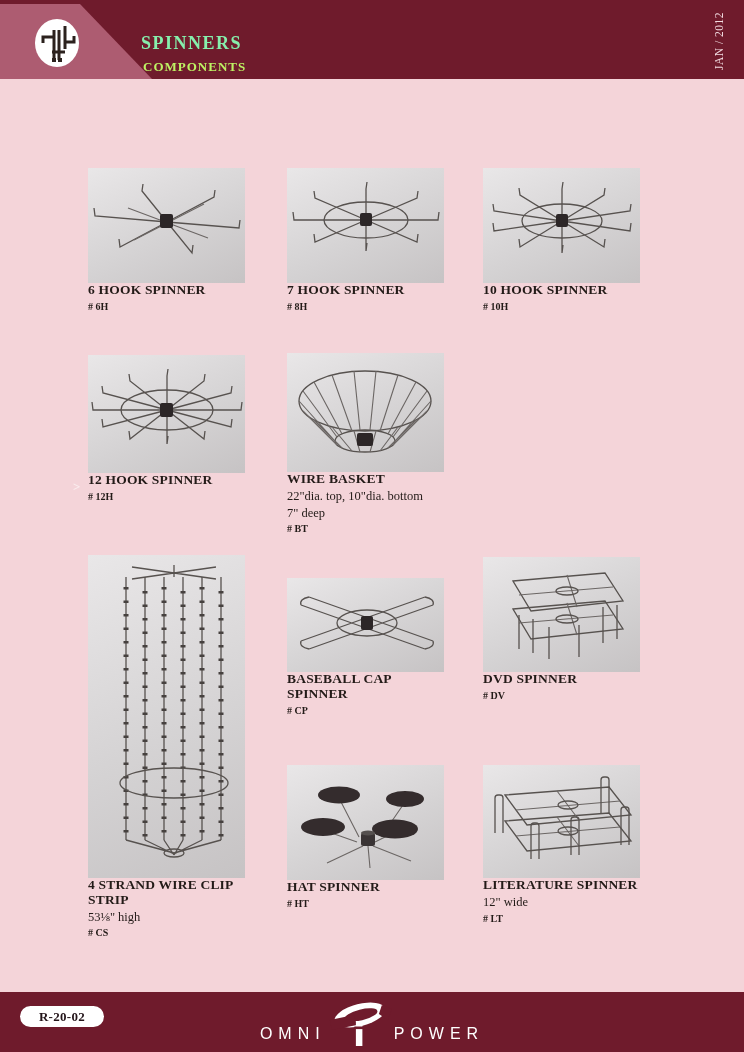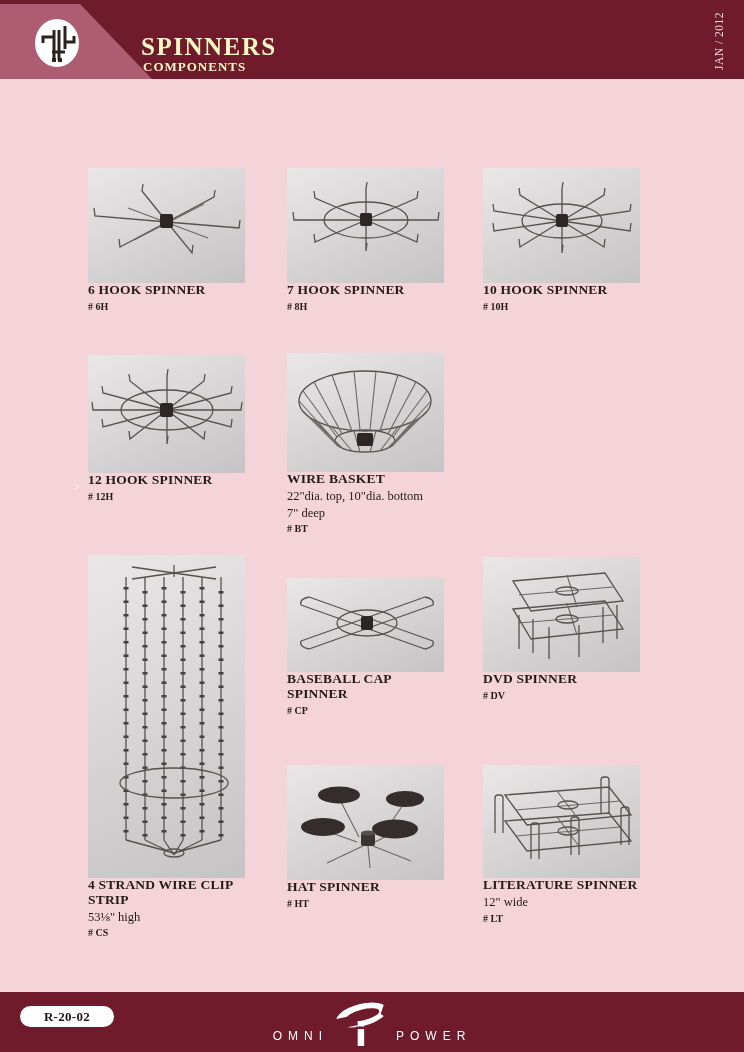--- a/index.html
+++ b/index.html
@@ -3,23 +3,23 @@
 <meta charset="utf-8">
 <style>
   html,body{margin:0;padding:0;}
   #page{
     position:relative;width:744px;height:1052px;overflow:hidden;
     background:#f4d4d9;font-family:"Liberation Serif",serif;
   }
   
   .header{position:absolute;left:0;top:0;width:744px;height:79px;background:#6f1b2c;}
   .wedge-svg{position:absolute;left:0;top:0;}
-  .h-title{position:absolute;left:141px;top:34px;color:#fef9c3;font-weight:bold;
-    font-size:25px;letter-spacing:1.5px;line-height:1;}
-  .h-sub{position:absolute;left:143px;top:60px;color:#fef9c3;font-weight:bold;
+  .h-title{position:absolute;left:141px;top:34px;color:#86efac;font-weight:bold;
+    font-size:18px;letter-spacing:1.5px;line-height:1;}
+  .h-sub{position:absolute;left:143px;top:60px;color:#bef264;font-weight:bold;
     font-size:13px;letter-spacing:1px;line-height:1;}
   .h-date{position:absolute;left:700px;top:6px;width:38px;height:70px;
     display:flex;align-items:center;justify-content:center;}
   .h-date span{transform:rotate(-90deg);white-space:nowrap;color:#f3dde2;
     font-size:11.5px;letter-spacing:.5px;}
   
   .cell{position:absolute;width:157px;color:#231b18;}
   .photo{width:157px;background:linear-gradient(155deg,#e9e7e8 0%,#d5d3d4 55%,#c6c3c4 100%);}
   .photo svg{display:block;}
   .p-title{font-weight:bold;font-size:13.5px;line-height:1.1;letter-spacing:.2px;}
@@ -27,27 +27,27 @@
   .p-code{font-weight:bold;font-size:10px;line-height:1.1;margin-top:3px;}
   #c6h{left:88px;top:168px}   #c8h{left:287px;top:168px}  #c10h{left:483px;top:168px}
   #c12h{left:88px;top:355px}  #cbt{left:287px;top:353px}  #cca{left:483px;top:354px}
   #ccs{left:88px;top:555px}   #ccp{left:287px;top:578px}  #cdv{left:483px;top:557px}
   #cht{left:287px;top:765px}  #clt{left:483px;top:765px}
   #ccp .p-title{width:118px;}
   .marker{position:absolute;left:-15px;top:125px;color:#fbeef0;font-weight:bold;
     font-size:13px;line-height:1;}
   
   .footer{position:absolute;left:0;top:992px;width:744px;height:60px;background:#6f1b2c;}
-  .ref-pill{position:absolute;left:20px;top:14px;width:94px;height:21px;background:#fff;
+  .ref-pill{position:absolute;left:20px;top:14px;width:84px;height:21px;background:#fff;
     border-radius:11px;display:flex;align-items:center;justify-content:center;}
   .ref-pill span{font-weight:bold;font-size:13px;color:#24151a;letter-spacing:.3px;}
   .brand{position:absolute;left:50%;top:0;transform:translateX(-50%);height:60px;
     display:flex;align-items:flex-end;}
   .brand .bl,.brand .br{color:#fff;font-family:"Liberation Sans",sans-serif;
-    font-size:12px;letter-spacing:6px;line-height:1;margin-bottom:10px;}
+    font-size:16px;letter-spacing:6px;line-height:1;margin-bottom:10px;}
   .mark-svg{margin:0 2px 2px 2px;}
   .wire{stroke:#57524f;stroke-width:1.3;fill:none;}
   .wire2{stroke:#6b6664;stroke-width:1.1;fill:none;}
 </style>
 </head>
 <body>
 
 <div id="page">
 
   <div class="header">

